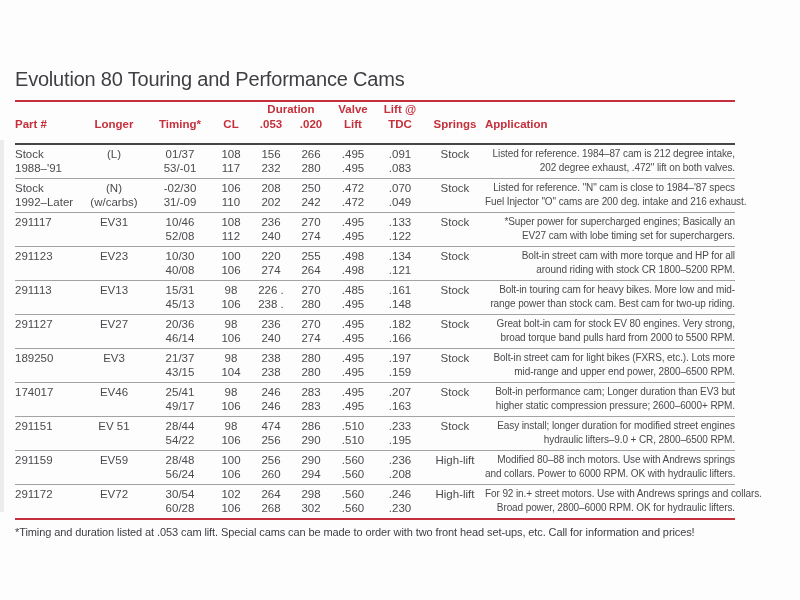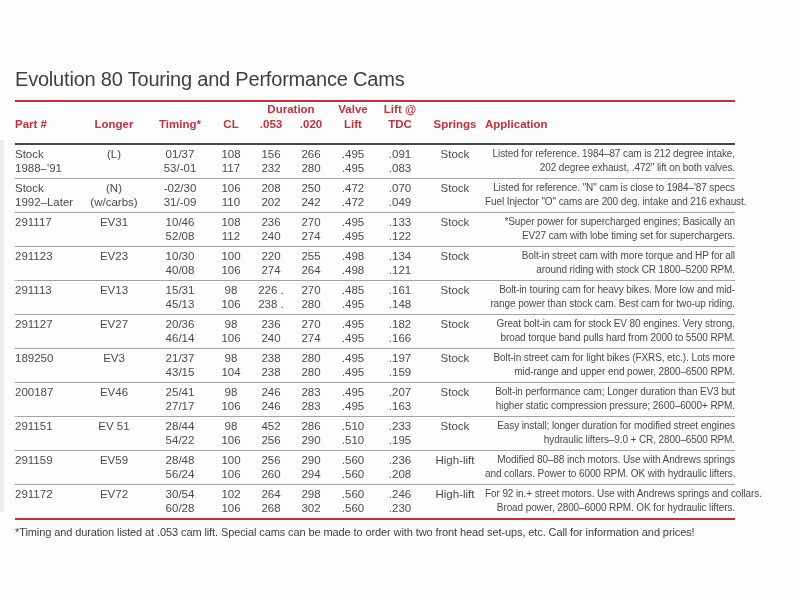--- a/index.html
+++ b/index.html
@@ -390,28 +390,28 @@
             <td class="col-springs ac">
               <div class="cell-line">Stock</div>
             </td>
             <td class="col-app al">
               <div class="cell-line">Bolt-in street cam for light bikes (FXRS, etc.). Lots more</div>
               <div class="cell-line">mid-range and upper end power, 2800–6500 RPM.</div>
             </td>
           </tr>
           <tr>
             <td class="col-part al">
-              <div class="cell-line">200187</div>
+              <div class="cell-line">174017</div>
             </td>
             <td class="col-grind ac">
               <div class="cell-line">EV46</div>
             </td>
             <td class="col-timing ac">
               <div class="cell-line">25/41</div>
-              <div class="cell-line">27/17</div>
+              <div class="cell-line">49/17</div>
             </td>
             <td class="col-cl ac">
               <div class="cell-line">98</div>
               <div class="cell-line">106</div>
             </td>
             <td class="col-num ac">
               <div class="cell-line">246</div>
               <div class="cell-line">246</div>
             </td>
             <td class="col-num ac">
@@ -443,21 +443,21 @@
             </td>
             <td class="col-timing ac">
               <div class="cell-line">28/44</div>
               <div class="cell-line">54/22</div>
             </td>
             <td class="col-cl ac">
               <div class="cell-line">98</div>
               <div class="cell-line">106</div>
             </td>
             <td class="col-num ac">
-              <div class="cell-line">452</div>
+              <div class="cell-line">474</div>
               <div class="cell-line">256</div>
             </td>
             <td class="col-num ac">
               <div class="cell-line">286</div>
               <div class="cell-line">290</div>
             </td>
             <td class="col-num ac">
               <div class="cell-line">.510</div>
               <div class="cell-line">.510</div>
             </td>

